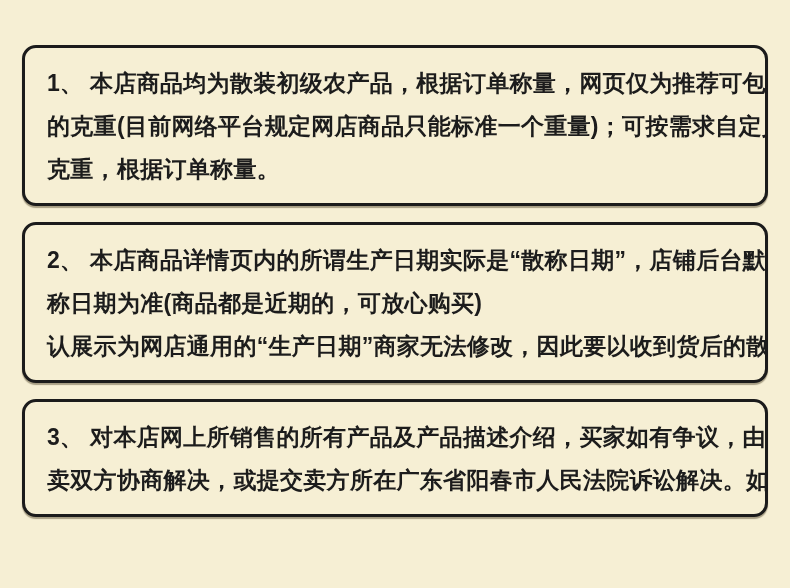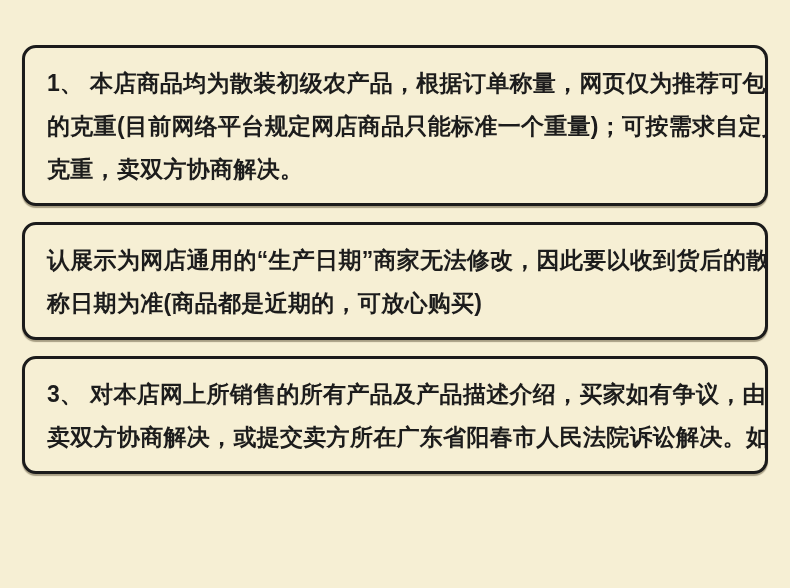--- a/index.html
+++ b/index.html
@@ -37,26 +37,27 @@
   }
 </style>
 </head>
 <body>
 
 <div class="notice-wrap">
 
   <div class="notice-card">
     <div class="notice-line">1、 本店商品均为散装初级农产品，根据订单称量，网页仅为推荐可包装</div>
     <div class="notice-line">的克重(目前网络平台规定网店商品只能标准一个重量)；可按需求自定义</div>
-    <div class="notice-line">克重，卖双方协商解决。</div>
+    <div class="notice-line">克重，根据订单称量。</div>
   </div>
 
   <div class="notice-card">
+    <div class="notice-line">2、 本店商品详情页内的所谓生产日期实际是“散称日期”，店铺后台默</div>
+    <div class="notice-line">称日期为准(商品都是近期的，可放心购买)</div>
     <div class="notice-line">认展示为网店通用的“生产日期”商家无法修改，因此要以收到货后的散</div>
-    <div class="notice-line">称日期为准(商品都是近期的，可放心购买)</div>
   </div>
 
   <div class="notice-card">
     <div class="notice-line">3、 对本店网上所销售的所有产品及产品描述介绍，买家如有争议，由买</div>
     <div class="notice-line">卖双方协商解决，或提交卖方所在广东省阳春市人民法院诉讼解决。如不</div>
   </div>
 
 </div>
 
 </body></html>

